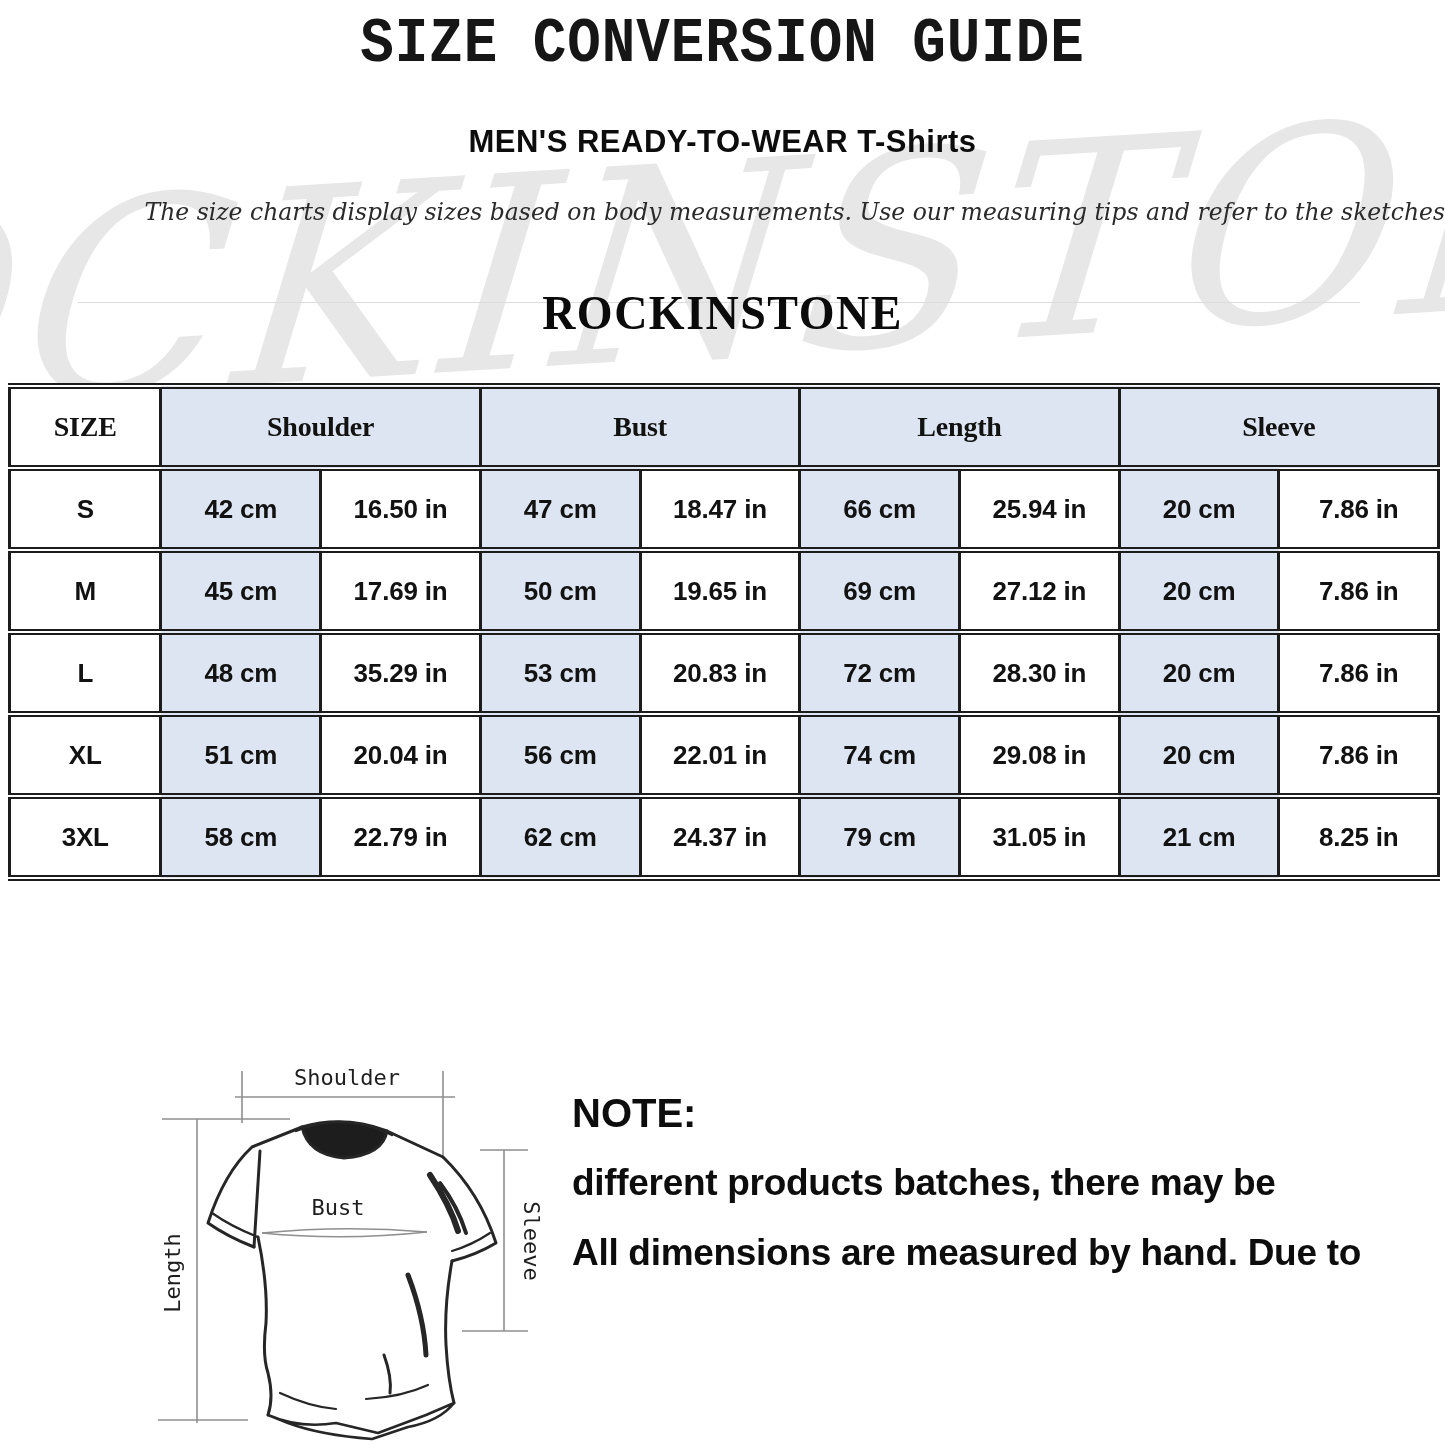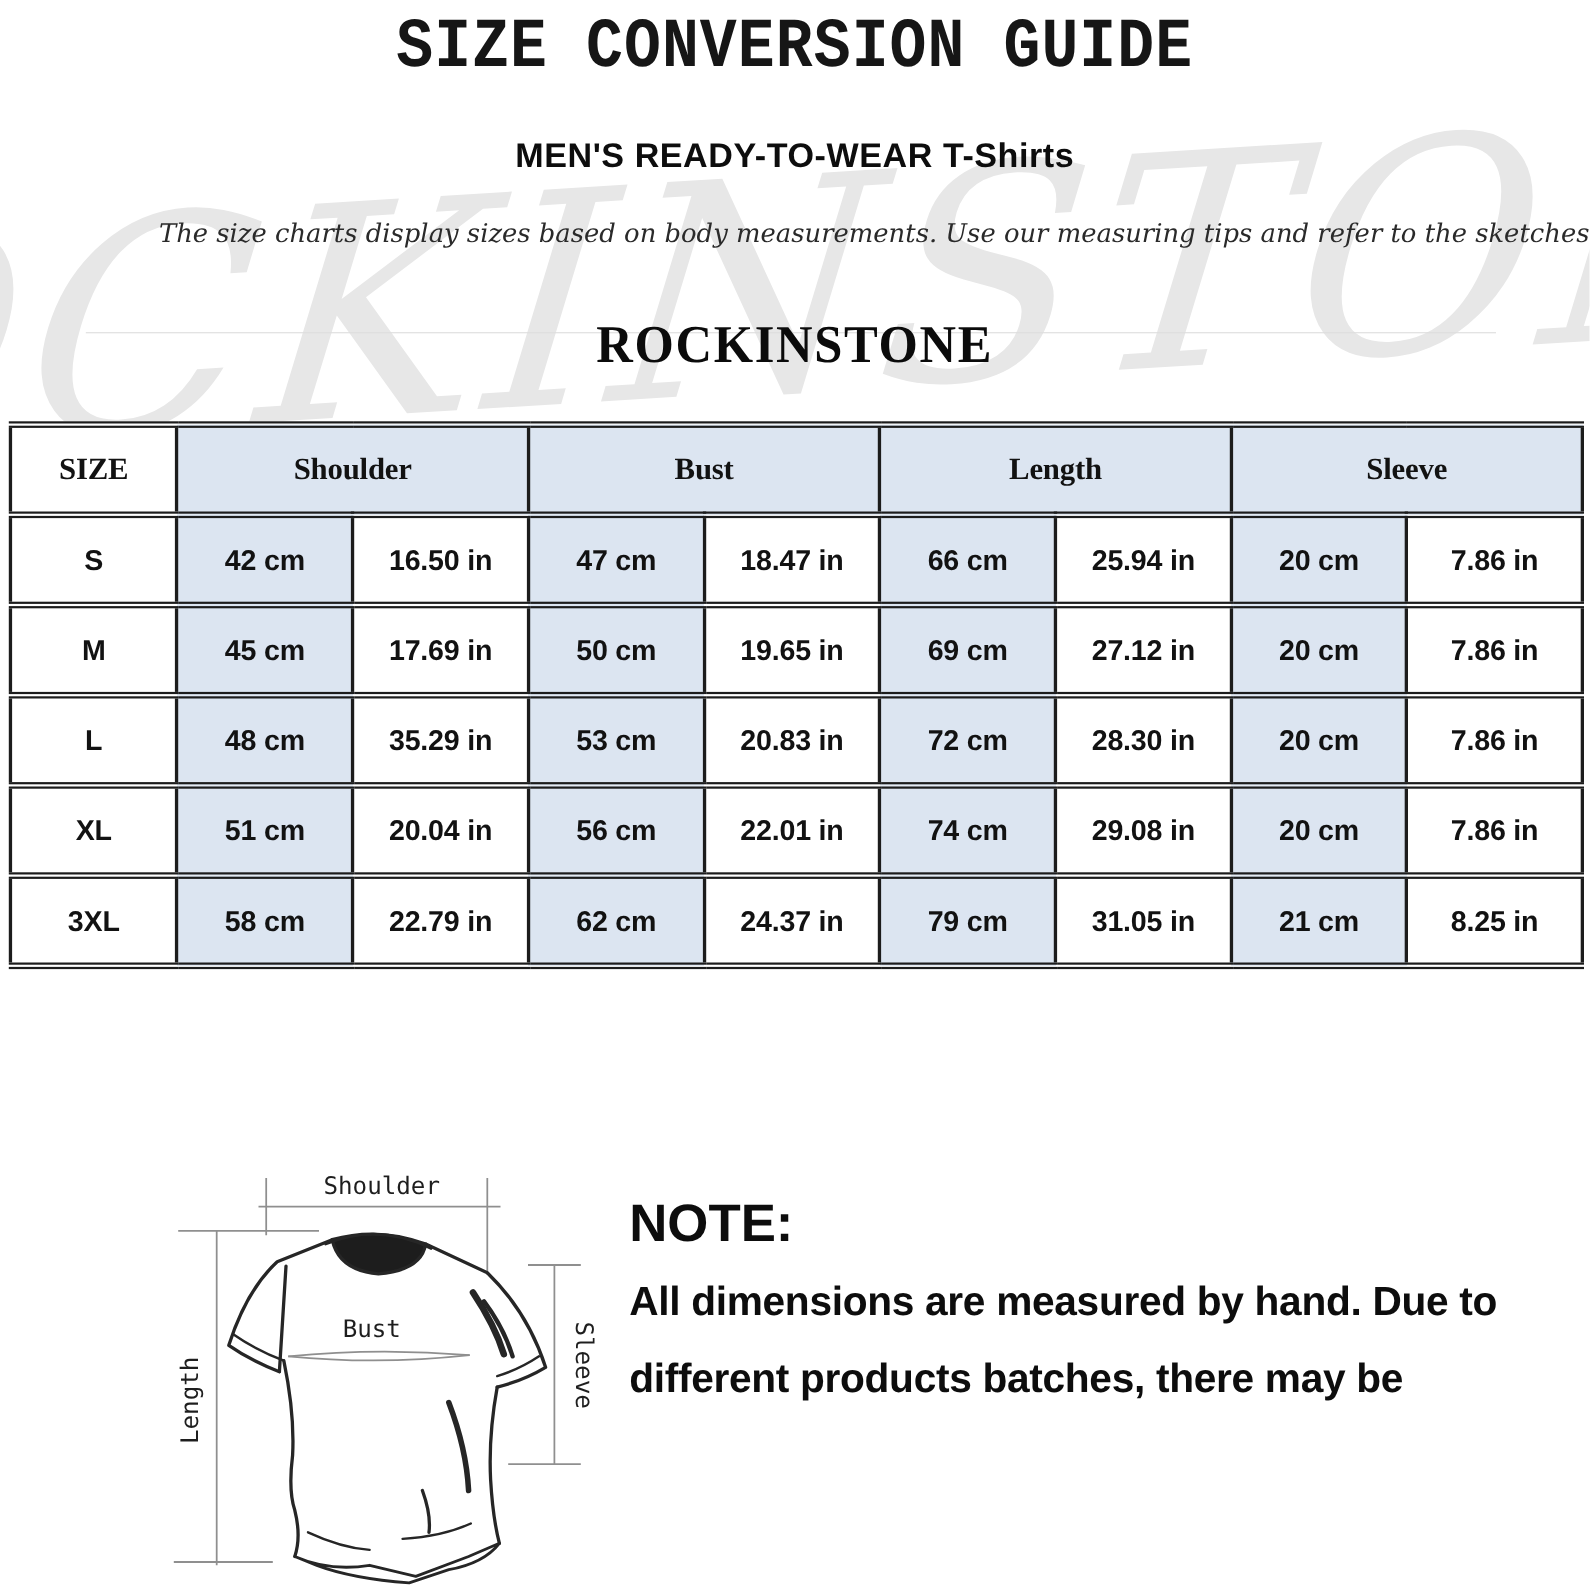--- a/index.html
+++ b/index.html
@@ -105,21 +105,21 @@
     fill:#1e1e1e;
   }
   .note {
     position:absolute;
     top:1078px; left:572px;
     width:810px;
     z-index:2;
     font-weight:bold;
     color:#0d0d0d;
   }
-  .note .note-title { font-size:48px; line-height:70px; }
+  .note .note-title { font-size:40px; line-height:70px; }
   .note .note-line  { font-size:37px; line-height:70px; letter-spacing:-0.3px; }
 </style>
 </head>
 <body>
 
 <div class="watermark">ROCKINSTONE</div>
 <div class="brand-rule"></div>
 
 <div class="hdr title" style="position:absolute;">SIZE CONVERSION GUIDE</div>
 <div class="hdr subtitle" style="position:absolute;">MEN'S READY-TO-WEAR T-Shirts</div>
@@ -249,15 +249,15 @@
   <g>
     <text x="207" y="30" text-anchor="middle">Shoulder</text>
     <text x="198" y="160" text-anchor="middle">Bust</text>
     <text x="40" y="218" text-anchor="middle" transform="rotate(-90 40 218)">Length</text>
     <text x="384" y="186" text-anchor="middle" transform="rotate(90 384 186)">Sleeve</text>
   </g>
 </svg>
 
 <div class="note">
   <div class="note-title">NOTE:</div>
+  <div class="note-line">different products batches, there may be</div>
   <div class="note-line">All dimensions are measured by hand. Due to</div>
-  <div class="note-line">different products batches, there may be</div>
 </div>
 
 </body></html>

